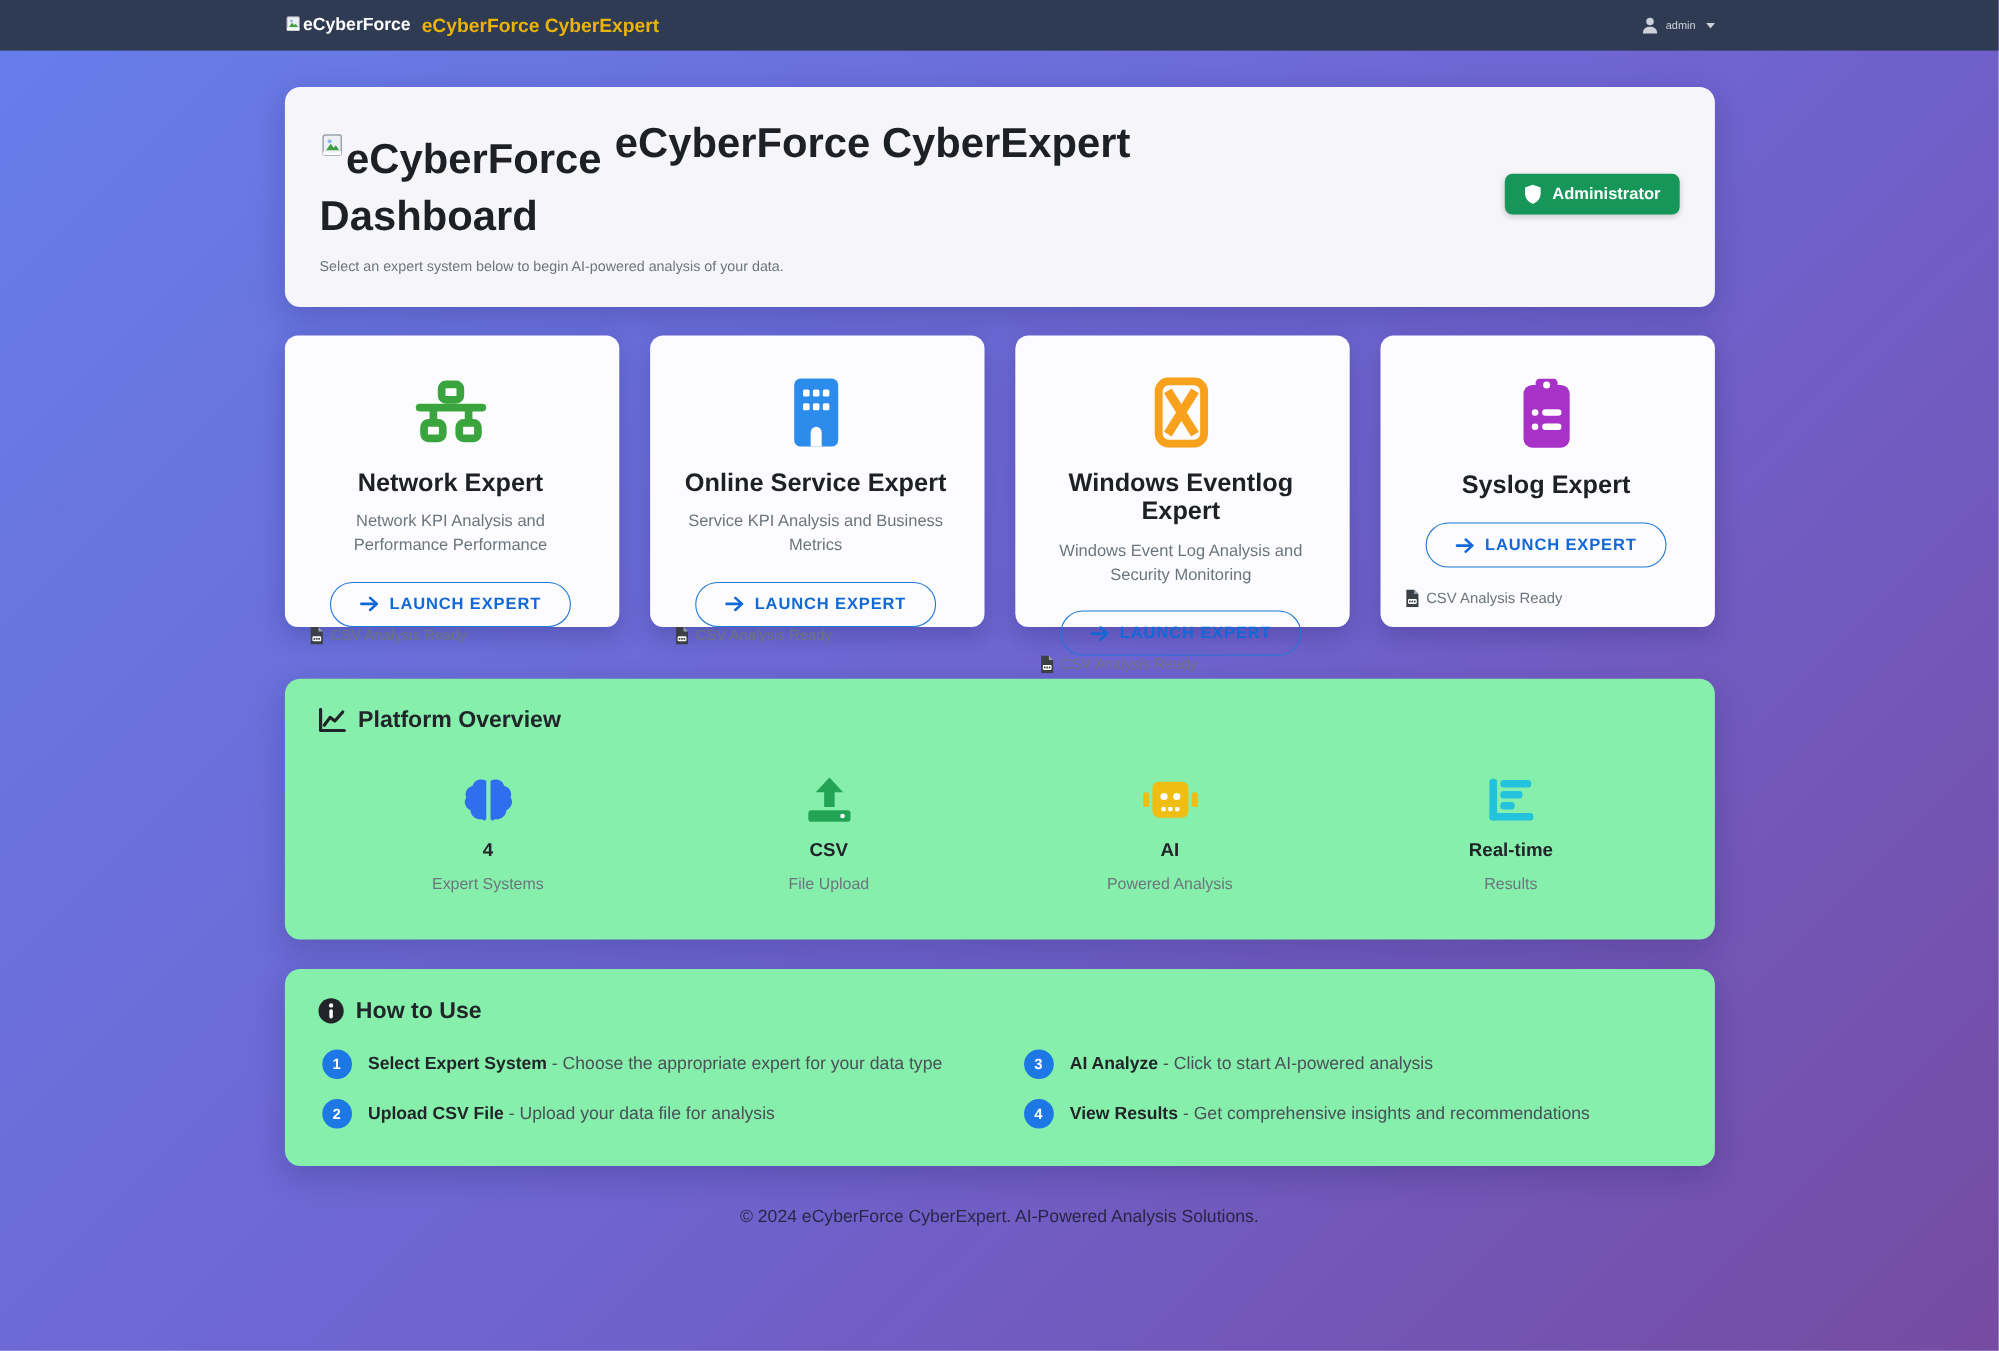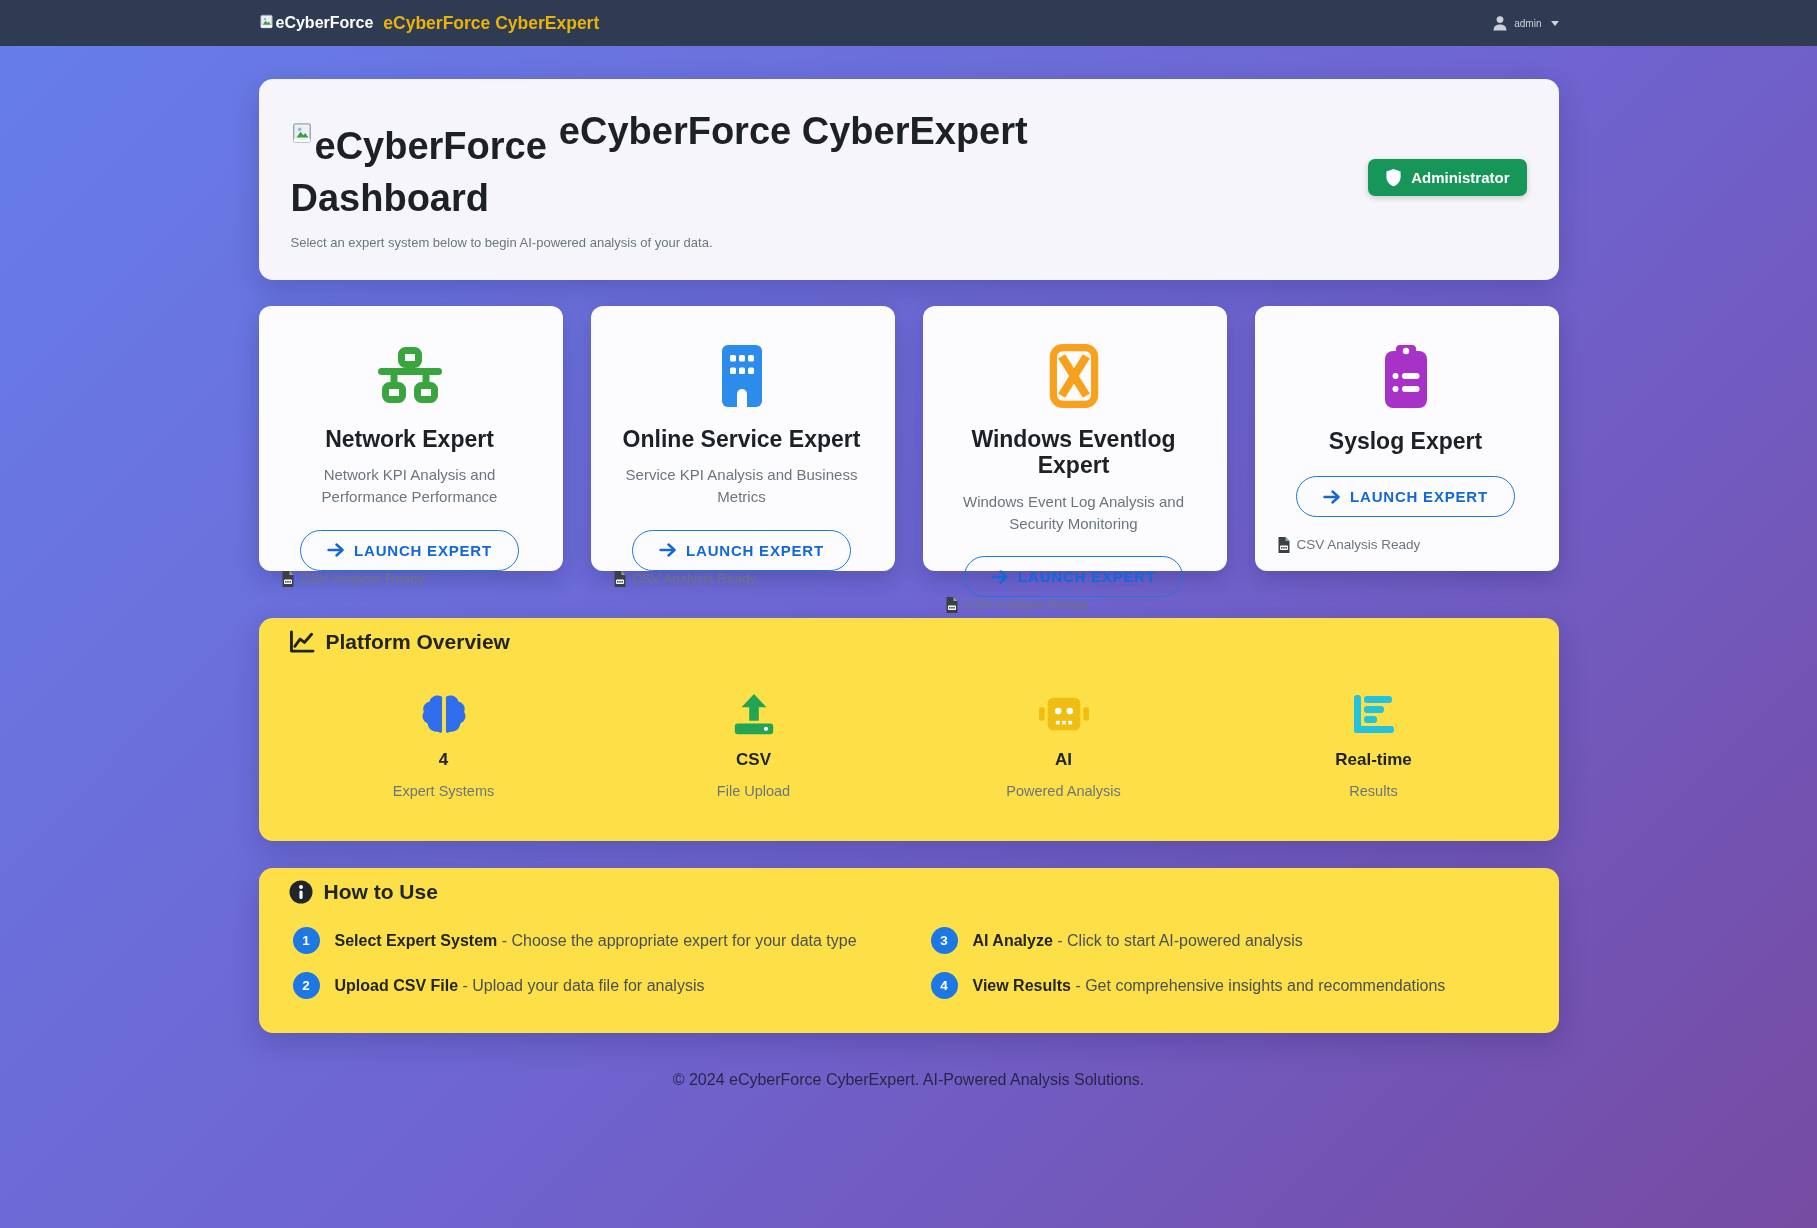--- a/index.html
+++ b/index.html
@@ -109,24 +109,24 @@
   }
   .card-footer-row {
     margin-top: auto;
     align-self: flex-start;
     display: flex; align-items: flex-start; gap: 7px;
     color: #6c757d; font-size: 13.5px;
     padding-left: 4px; padding-bottom: 4px;
   }
 
   .panel {
-    background: #fde047;
+    background: #86efac;
     border-radius: 14px;
     box-shadow: 0 10px 28px rgba(25,22,84,0.22);
-    padding: 12px 30px;
+    padding: 26px 30px;
   }
   .panel-overview { margin-top: 47px; padding-bottom: 42px; }
   .panel-title-row { display: flex; align-items: center; gap: 11px; }
   .panel-title { font-size: 21px; font-weight: 700; color: #212529; }
   .stats-row {
     margin-top: 38px;
     display: grid;
     grid-template-columns: repeat(4, 1fr);
   }
   .stat { display:flex; flex-direction:column; align-items:center; text-align:center; }

